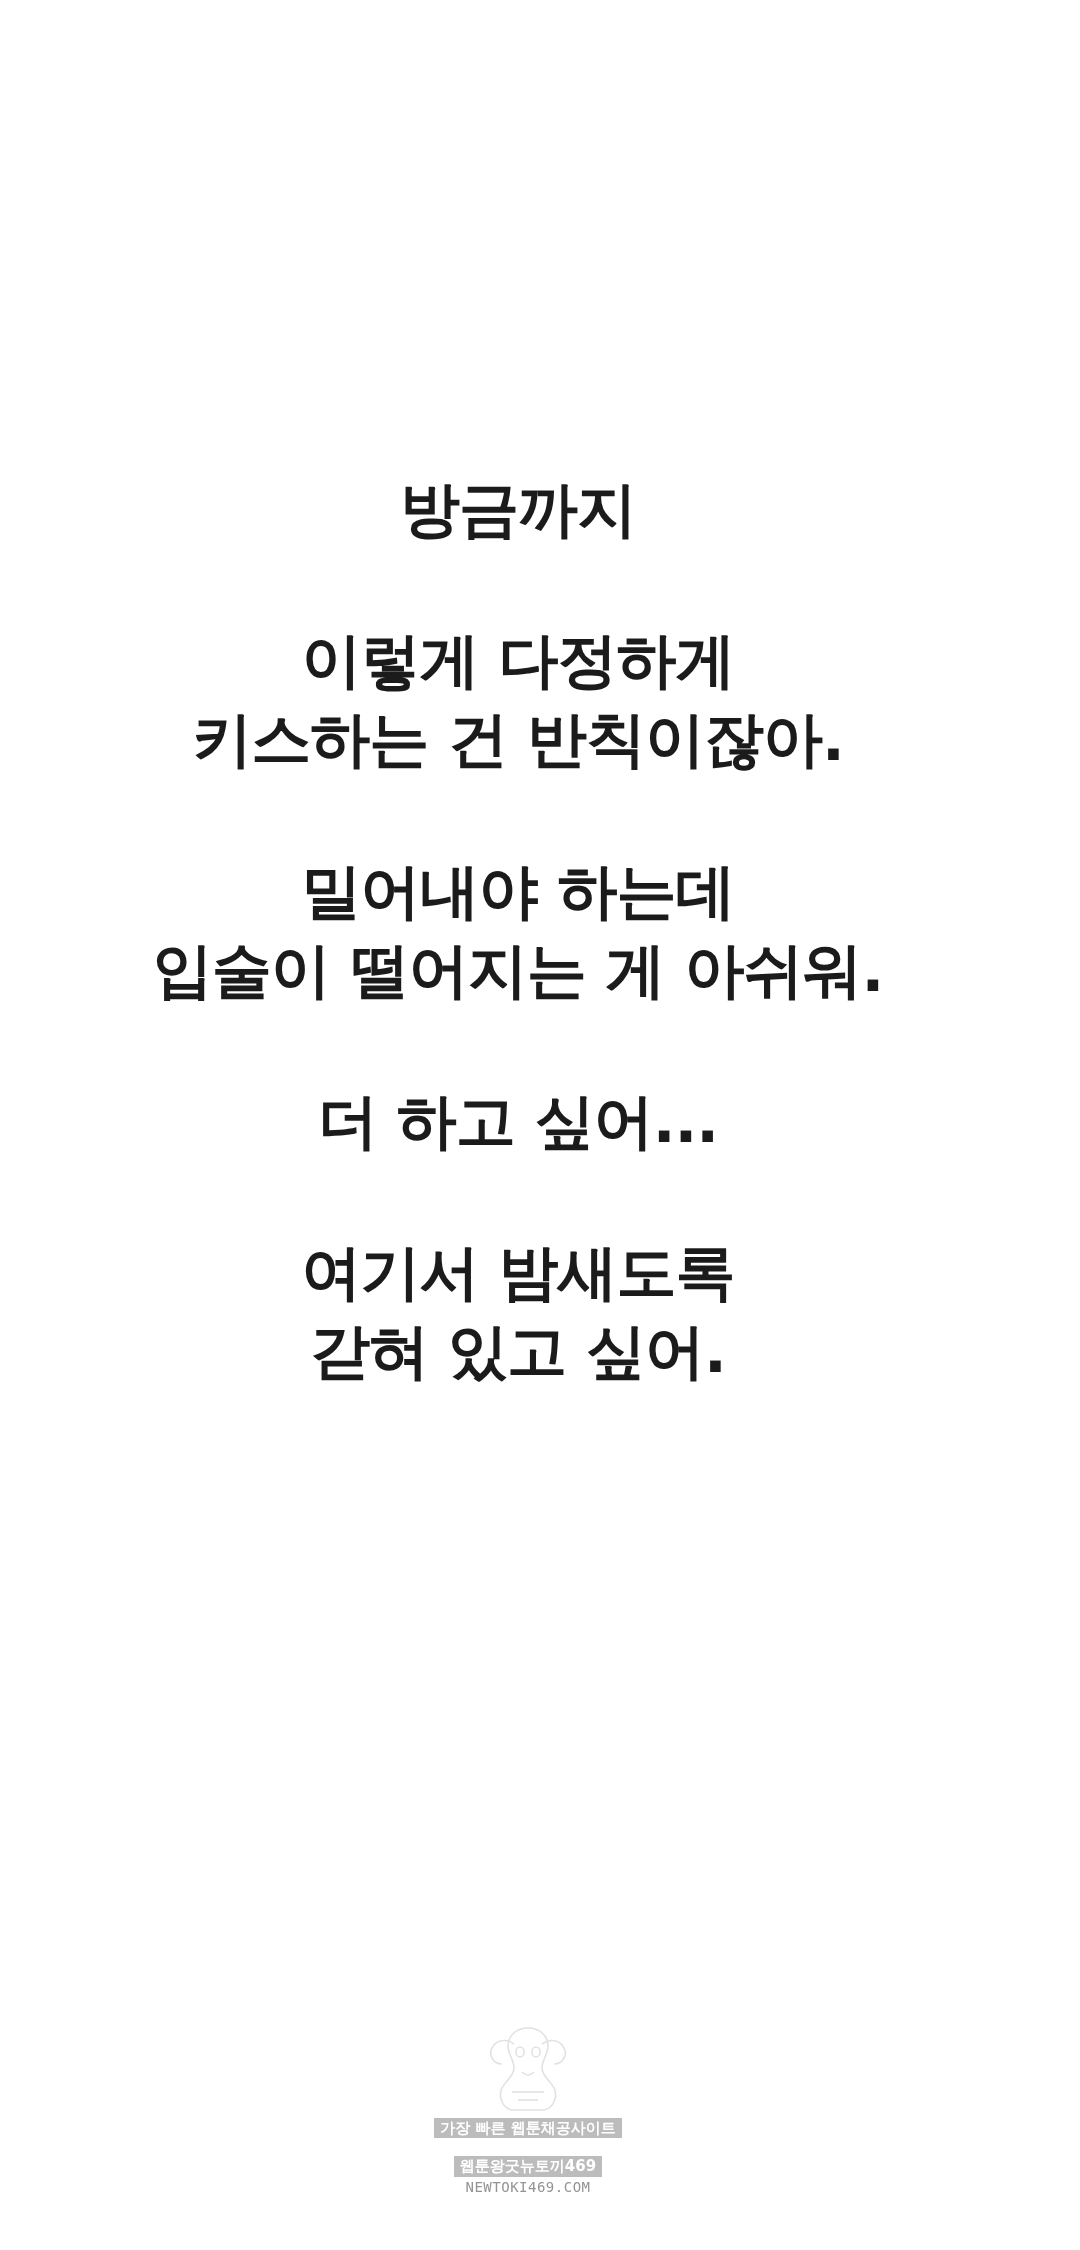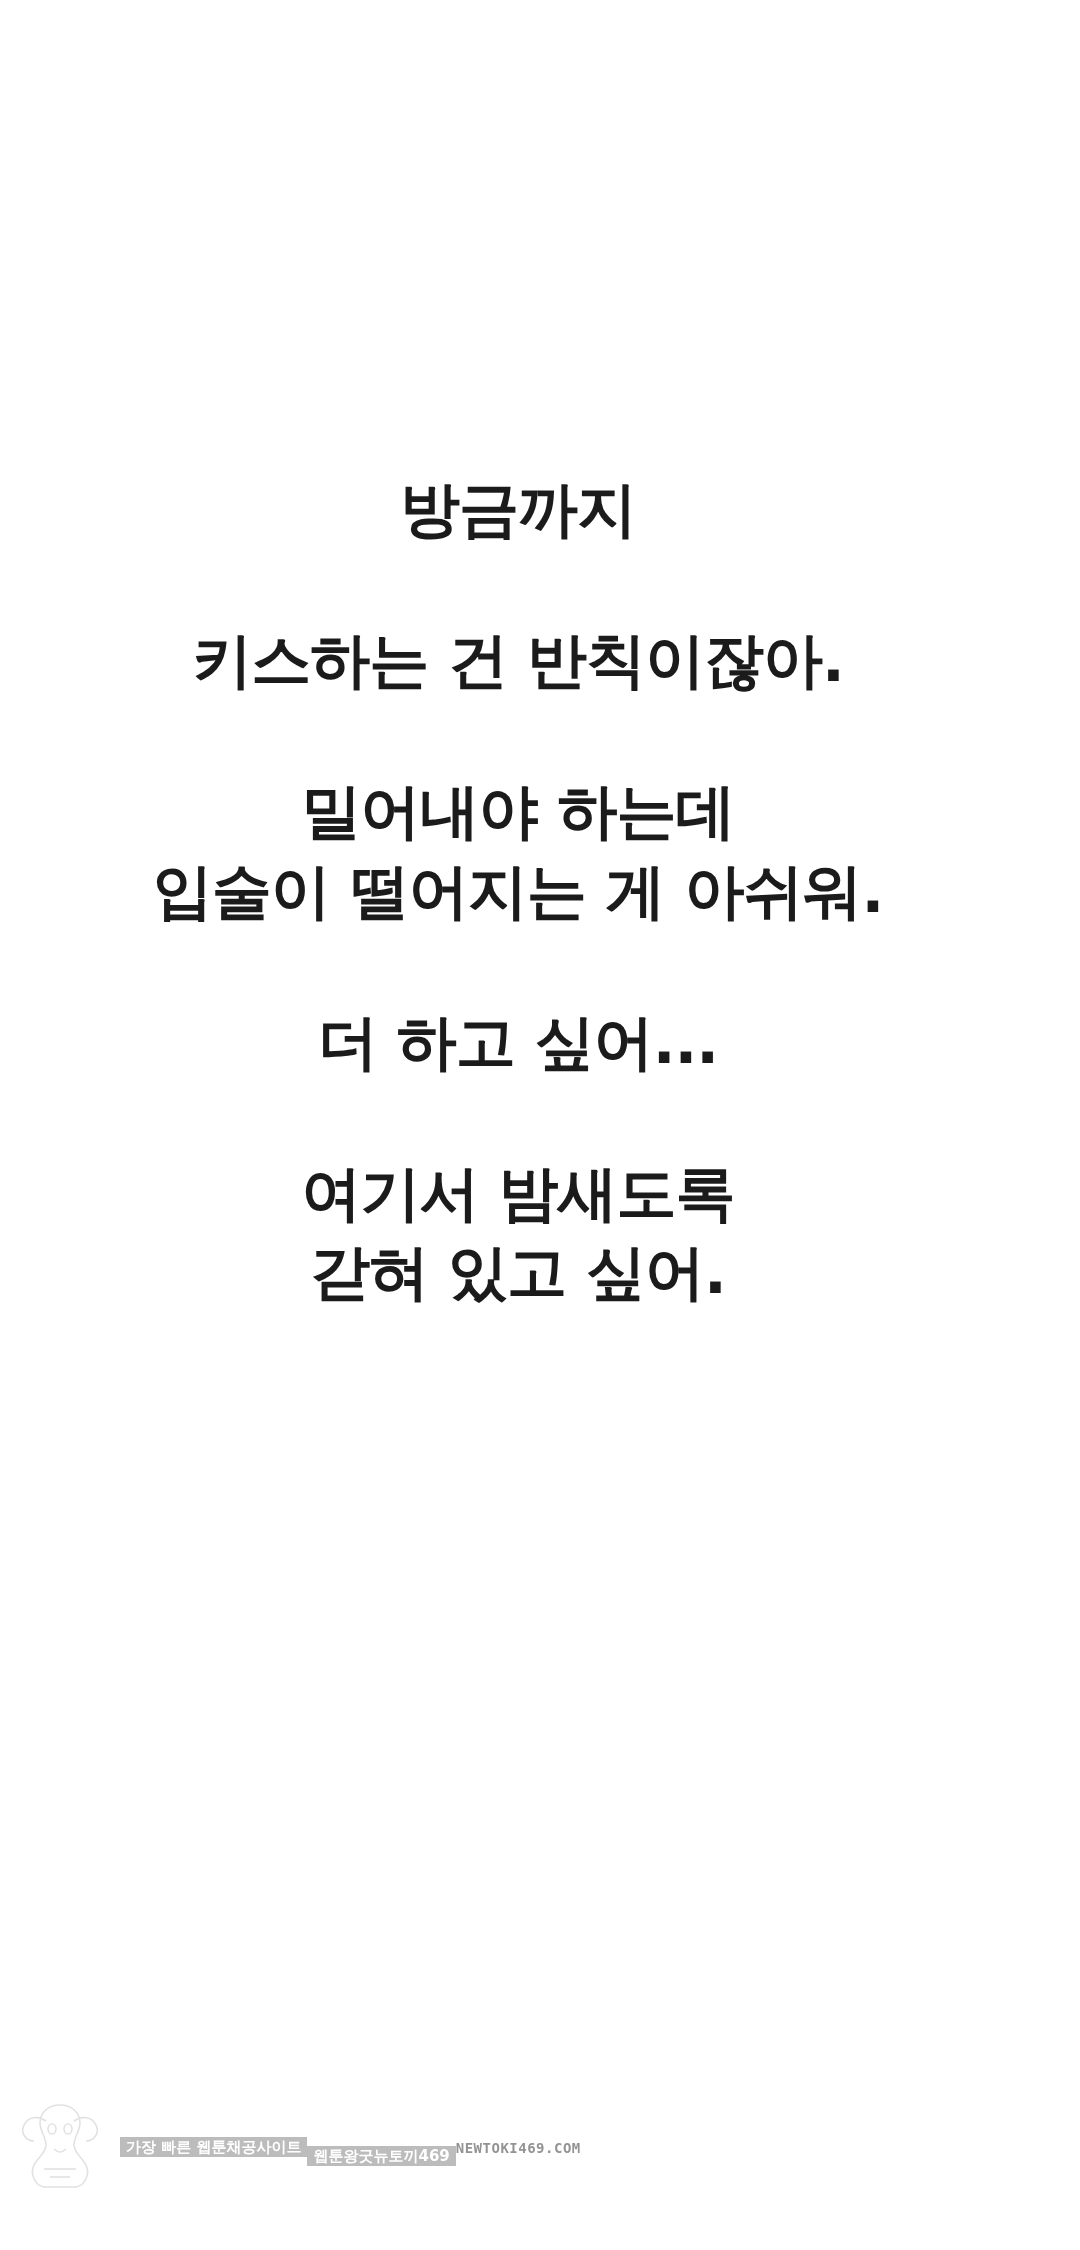--- a/index.html
+++ b/index.html
@@ -43,21 +43,21 @@
     letter-spacing: -1px;
     white-space: pre;
     font-family: "DejaVu Sans", "Liberation Sans", sans-serif;
   }
   .watermark {
     position: absolute;
     left: 0;
     bottom: 55px;
     width: 1056px;
     display: flex;
-    flex-direction: row;
+    flex-direction: column;
     align-items: center;
     opacity: 0.95;
   }
   .wm-emblem {
     width: 120px;
     height: 96px;
     opacity: 0.30;
     display: block;
   }
   .wm-line1, .wm-line2 {
@@ -68,39 +68,40 @@
     padding: 1px 6px;
     letter-spacing: 0px;
     line-height: 1.25;
     font-family: "DejaVu Sans", "Liberation Sans", sans-serif;
   }
   .wm-line2 {
     margin-top: 18px;
   }
   .wm-line3 {
     font-size: 14px;
-    font-weight: 700;
+    font-weight: 400;
     color: #8e8e8e;
     letter-spacing: 0.5px;
     margin-top: 2px;
     font-family: "DejaVu Sans Mono", monospace;
   }
 </style>
 </head>
 <body>
 
 <div class="page">
 
   <div class="text-block">
 
     <div class="para">
       <div class="line">방금까지</div>
     </div>
 
     <div class="para">
+      <div class="line">이렇게 다정하게</div>
       <div class="line">키스하는 건 반칙이잖아.</div>
     </div>
 
     <div class="para">
       <div class="line">밀어내야 하는데</div>
       <div class="line">입술이 떨어지는 게 아쉬워.</div>
     </div>
 
     <div class="para">
       <div class="line">더 하고 싶어...</div>

